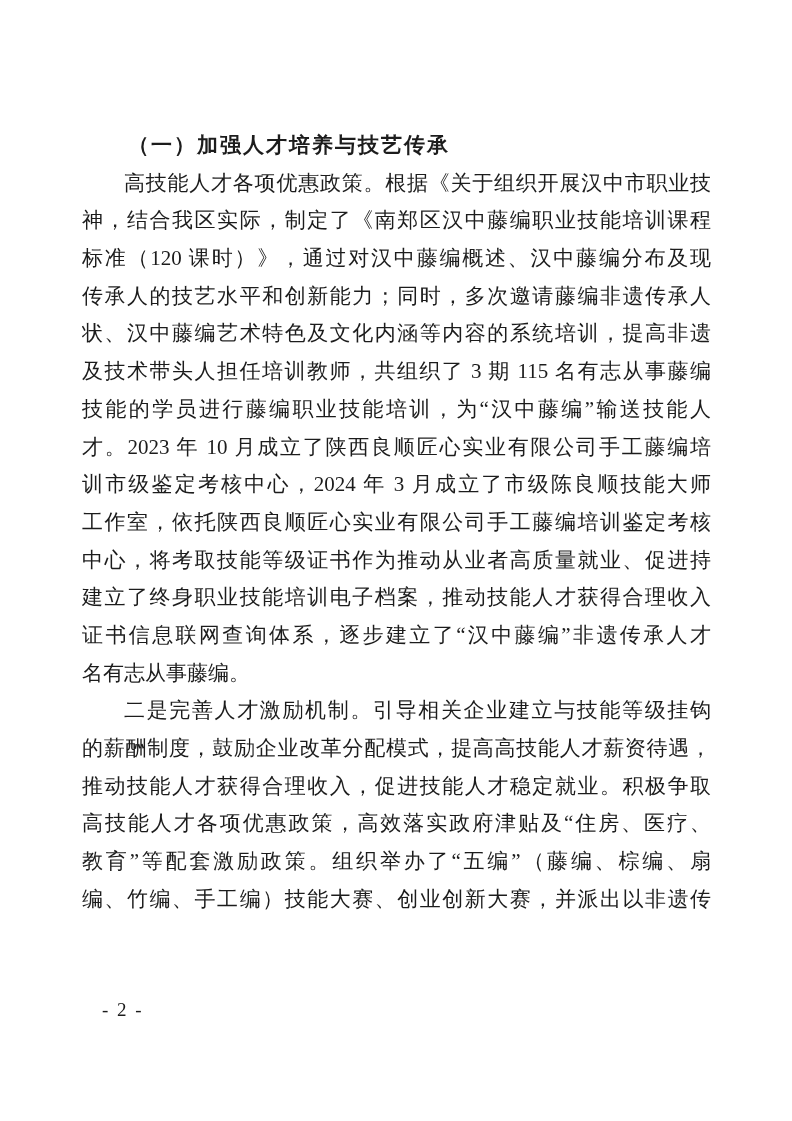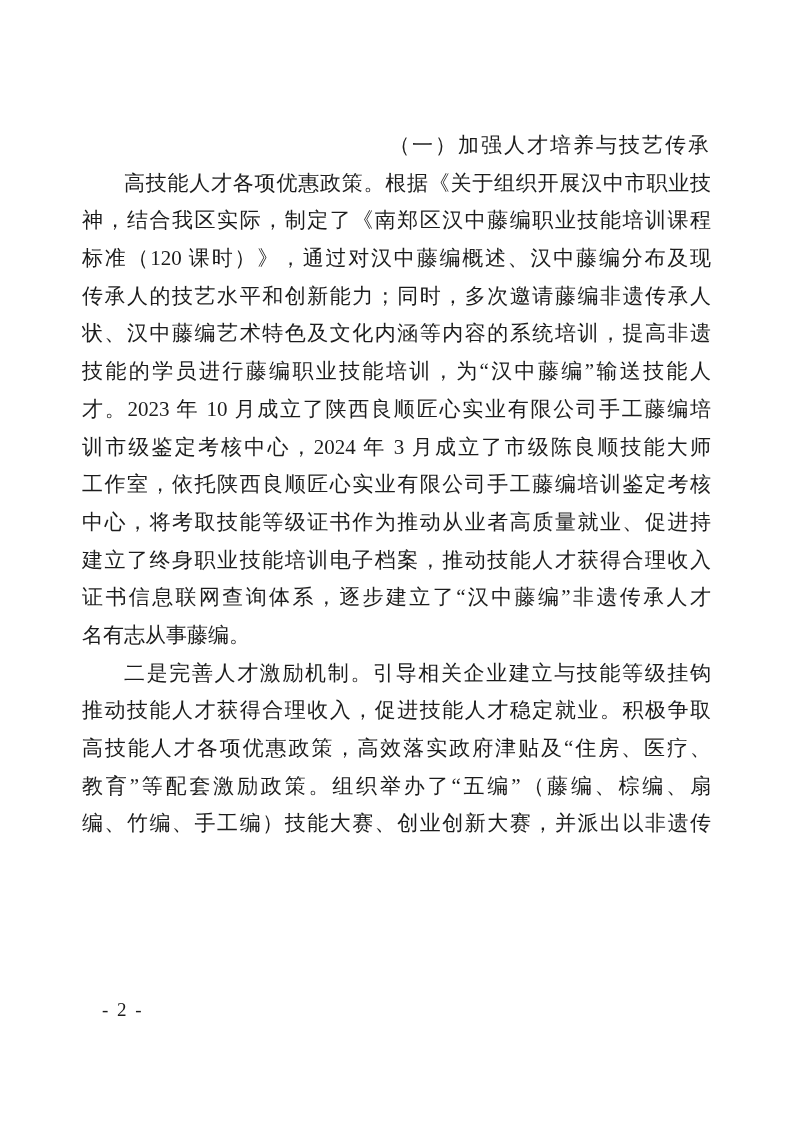--- a/index.html
+++ b/index.html
@@ -36,22 +36,22 @@
     color: #1c1c1c;
   }
   .line.indent {
     text-indent: 42px;
   }
   .line.short {
     text-align: left;
     text-align-last: auto;
   }
   .line.heading {
-    font-weight: normal;
-    text-align: right;
+    font-weight: bold;
+    text-align: left;
     text-align-last: auto;
     text-indent: 46px;
     letter-spacing: 2px;
   }
   .page-number {
     position: absolute;
     left: 102px;
     top: 999px;
     font-size: 19px;
     line-height: 22px;
@@ -64,29 +64,31 @@
 
 <div class="page">
   <div class="text-block">
     <div class="line heading">（一）加强人才培养与技艺传承</div>
     <div id="paragraph-lines">
         <div class="line indent">高技能人才各项优惠政策。根据《关于组织开展汉中市职业技</div>
         <div class="line">神，结合我区实际，制定了《南郑区汉中藤编职业技能培训课程</div>
         <div class="line">标准（120 课时）》，通过对汉中藤编概述、汉中藤编分布及现</div>
         <div class="line">传承人的技艺水平和创新能力；同时，多次邀请藤编非遗传承人</div>
         <div class="line">状、汉中藤编艺术特色及文化内涵等内容的系统培训，提高非遗</div>
+        <div class="line">及技术带头人担任培训教师，共组织了 3 期 115 名有志从事藤编</div>
         <div class="line">技能的学员进行藤编职业技能培训，为“汉中藤编”输送技能人</div>
         <div class="line">才。2023 年 10 月成立了陕西良顺匠心实业有限公司手工藤编培</div>
         <div class="line">训市级鉴定考核中心，2024 年 3 月成立了市级陈良顺技能大师</div>
         <div class="line">工作室，依托陕西良顺匠心实业有限公司手工藤编培训鉴定考核</div>
         <div class="line">中心，将考取技能等级证书作为推动从业者高质量就业、促进持</div>
         <div class="line">建立了终身职业技能培训电子档案，推动技能人才获得合理收入</div>
         <div class="line">证书信息联网查询体系，逐步建立了“汉中藤编”非遗传承人才</div>
         <div class="line short">名有志从事藤编。</div>
         <div class="line indent">二是完善人才激励机制。引导相关企业建立与技能等级挂钩</div>
+        <div class="line">的薪酬制度，鼓励企业改革分配模式，提高高技能人才薪资待遇，</div>
         <div class="line">推动技能人才获得合理收入，促进技能人才稳定就业。积极争取</div>
         <div class="line">高技能人才各项优惠政策，高效落实政府津贴及“住房、医疗、</div>
         <div class="line">教育”等配套激励政策。组织举办了“五编”（藤编、棕编、扇</div>
         <div class="line">编、竹编、手工编）技能大赛、创业创新大赛，并派出以非遗传</div>
       </div>
   </div>
   <div class="page-number">- 2 -</div>
 </div>
 
 </body></html>

